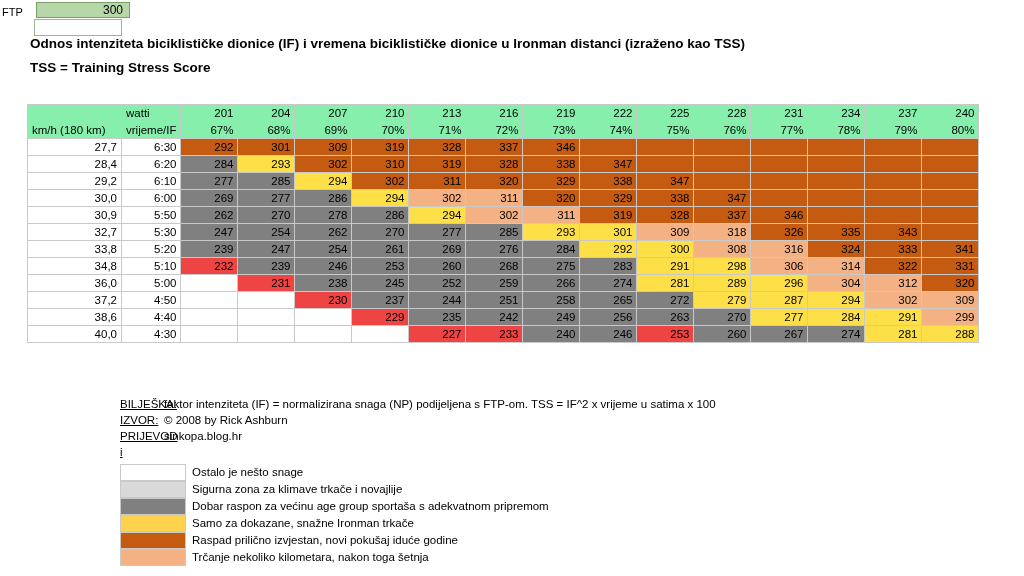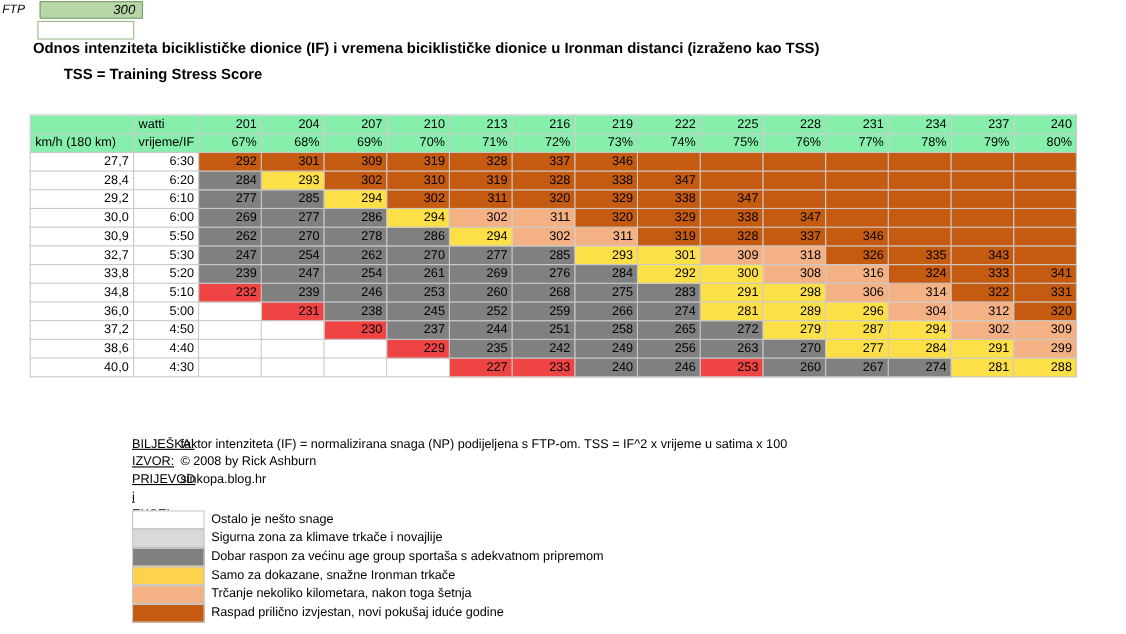--- a/index.html
+++ b/index.html
@@ -6,38 +6,38 @@
   body{
     width:1024px;height:576px;
     background:#ffffff;
     font-family:"Liberation Sans", sans-serif;
     font-size:12px;
     color:#000000;
     overflow:hidden;
     position:relative;
   }
   .ftp-bar{
-    position:absolute;left:0;top:0;height:18px;display:flex;align-items:center;font-style:italic;
+    position:absolute;left:0;top:0;height:18px;display:flex;align-items:flex-end;
   }
   .ftp-label{
     width:34px;display:flex;align-items:center;padding-left:2px;font-size:11px;
     background:#ffffff;
   }
   .ftp-value{
     width:86px;background:#b7d7a8;border:1px solid #7a9e68;
     display:flex;align-items:center;justify-content:flex-end;padding-right:6px;
     font-size:12px;
   }
   .ftp-empty{
     position:absolute;left:34px;top:19px;width:86px;height:15px;
     border:1px solid #9ab88a;background:#ffffff;
   }
   .titles{position:absolute;left:30px;top:36px;}
   .title1{font-weight:bold;font-size:13.5px;letter-spacing:0;}
-  .title2{font-weight:bold;font-size:13.5px;margin-top:9px;margin-left:28px;}
+  .title2{font-weight:bold;font-size:13.5px;margin-top:9px;}
 
   table.grid{
     position:absolute;left:27px;top:104px;border-collapse:collapse;
     table-layout:fixed;
   }
   table.grid td,table.grid th{
     border:1px solid #c9c9c9;
     height:17px;
     padding:0 4px;
     font-size:11.5px;
@@ -364,20 +364,20 @@
     </div>
     <div class="lg-row">
       <div class="sw" style="background: rgb(128, 128, 128);"></div>
       <div class="lg-text">Dobar raspon za većinu age group sportaša s adekvatnom pripremom</div>
     </div>
     <div class="lg-row">
       <div class="sw" style="background: rgb(255, 210, 77);"></div>
       <div class="lg-text">Samo za dokazane, snažne Ironman trkače</div>
     </div>
     <div class="lg-row">
+      <div class="sw" style="background: rgb(197, 90, 17);"></div>
+      <div class="lg-text">Raspad prilično izvjestan, novi pokušaj iduće godine</div>
+    </div>
+    <div class="lg-row">
       <div class="sw" style="background: rgb(244, 177, 131);"></div>
       <div class="lg-text">Trčanje nekoliko kilometara, nakon toga šetnja</div>
     </div>
-    <div class="lg-row">
-      <div class="sw" style="background: rgb(197, 90, 17);"></div>
-      <div class="lg-text">Raspad prilično izvjestan, novi pokušaj iduće godine</div>
-    </div>
   </div>
 
 </body></html>

